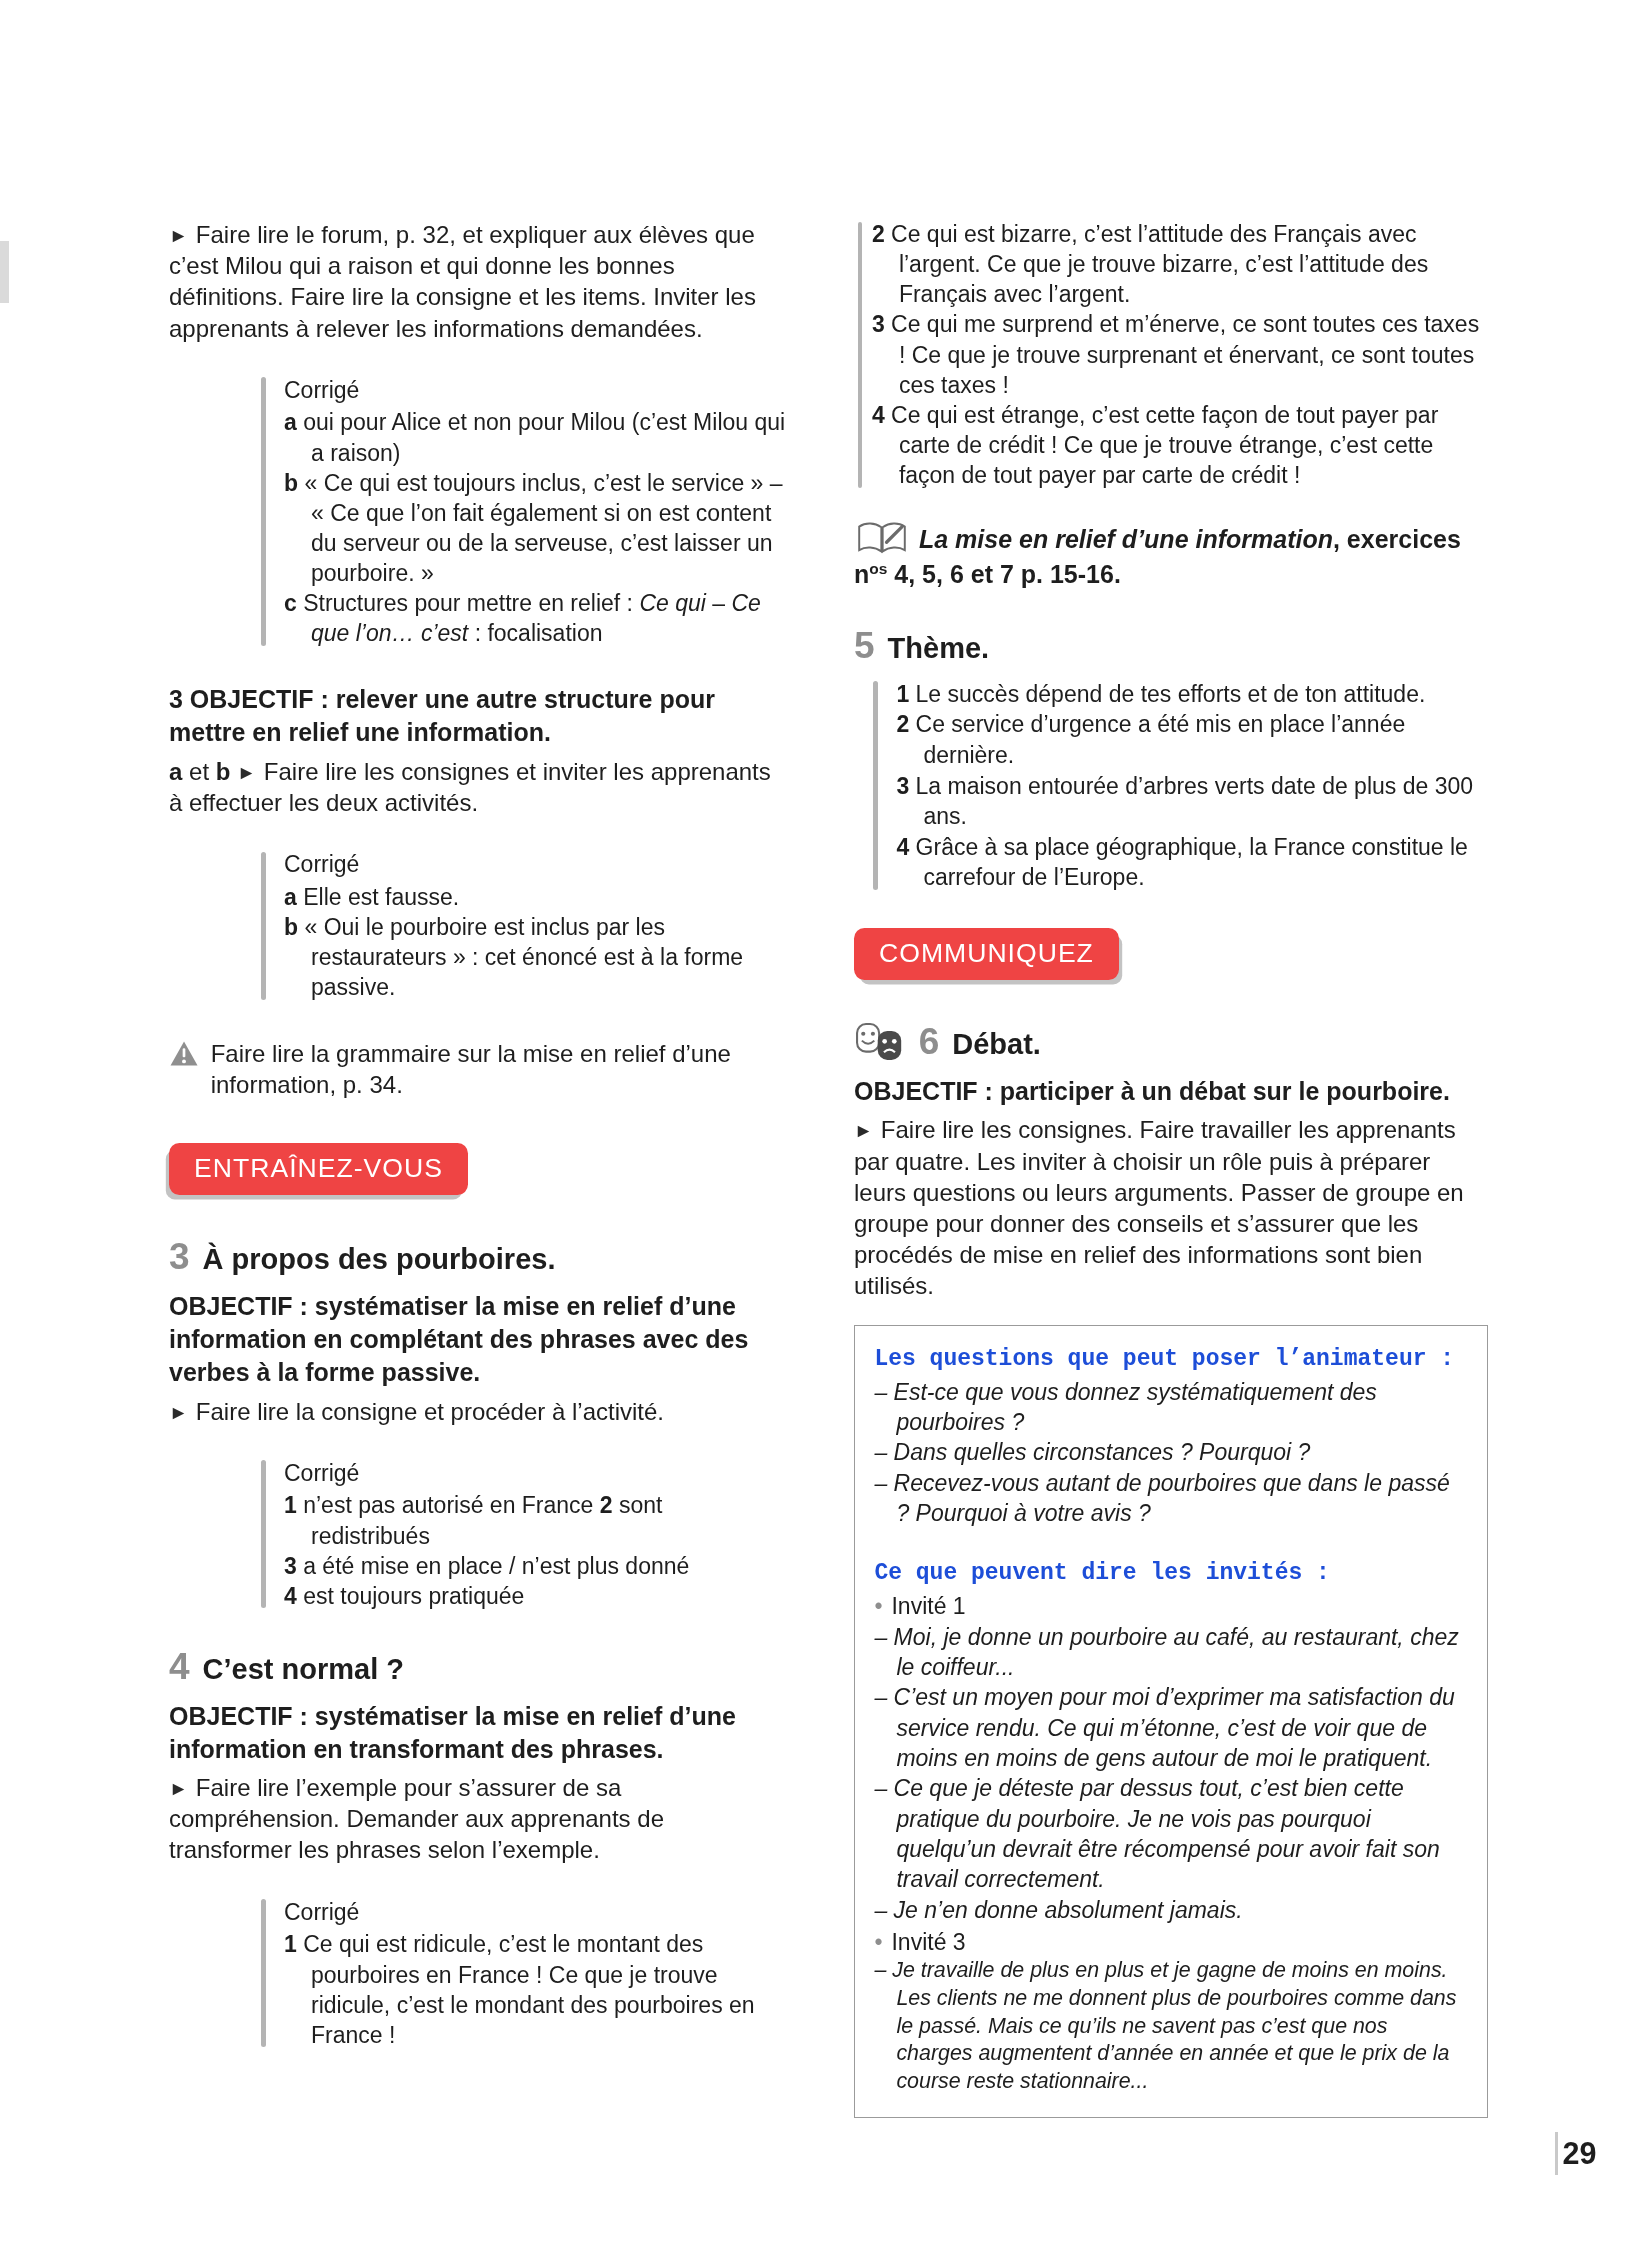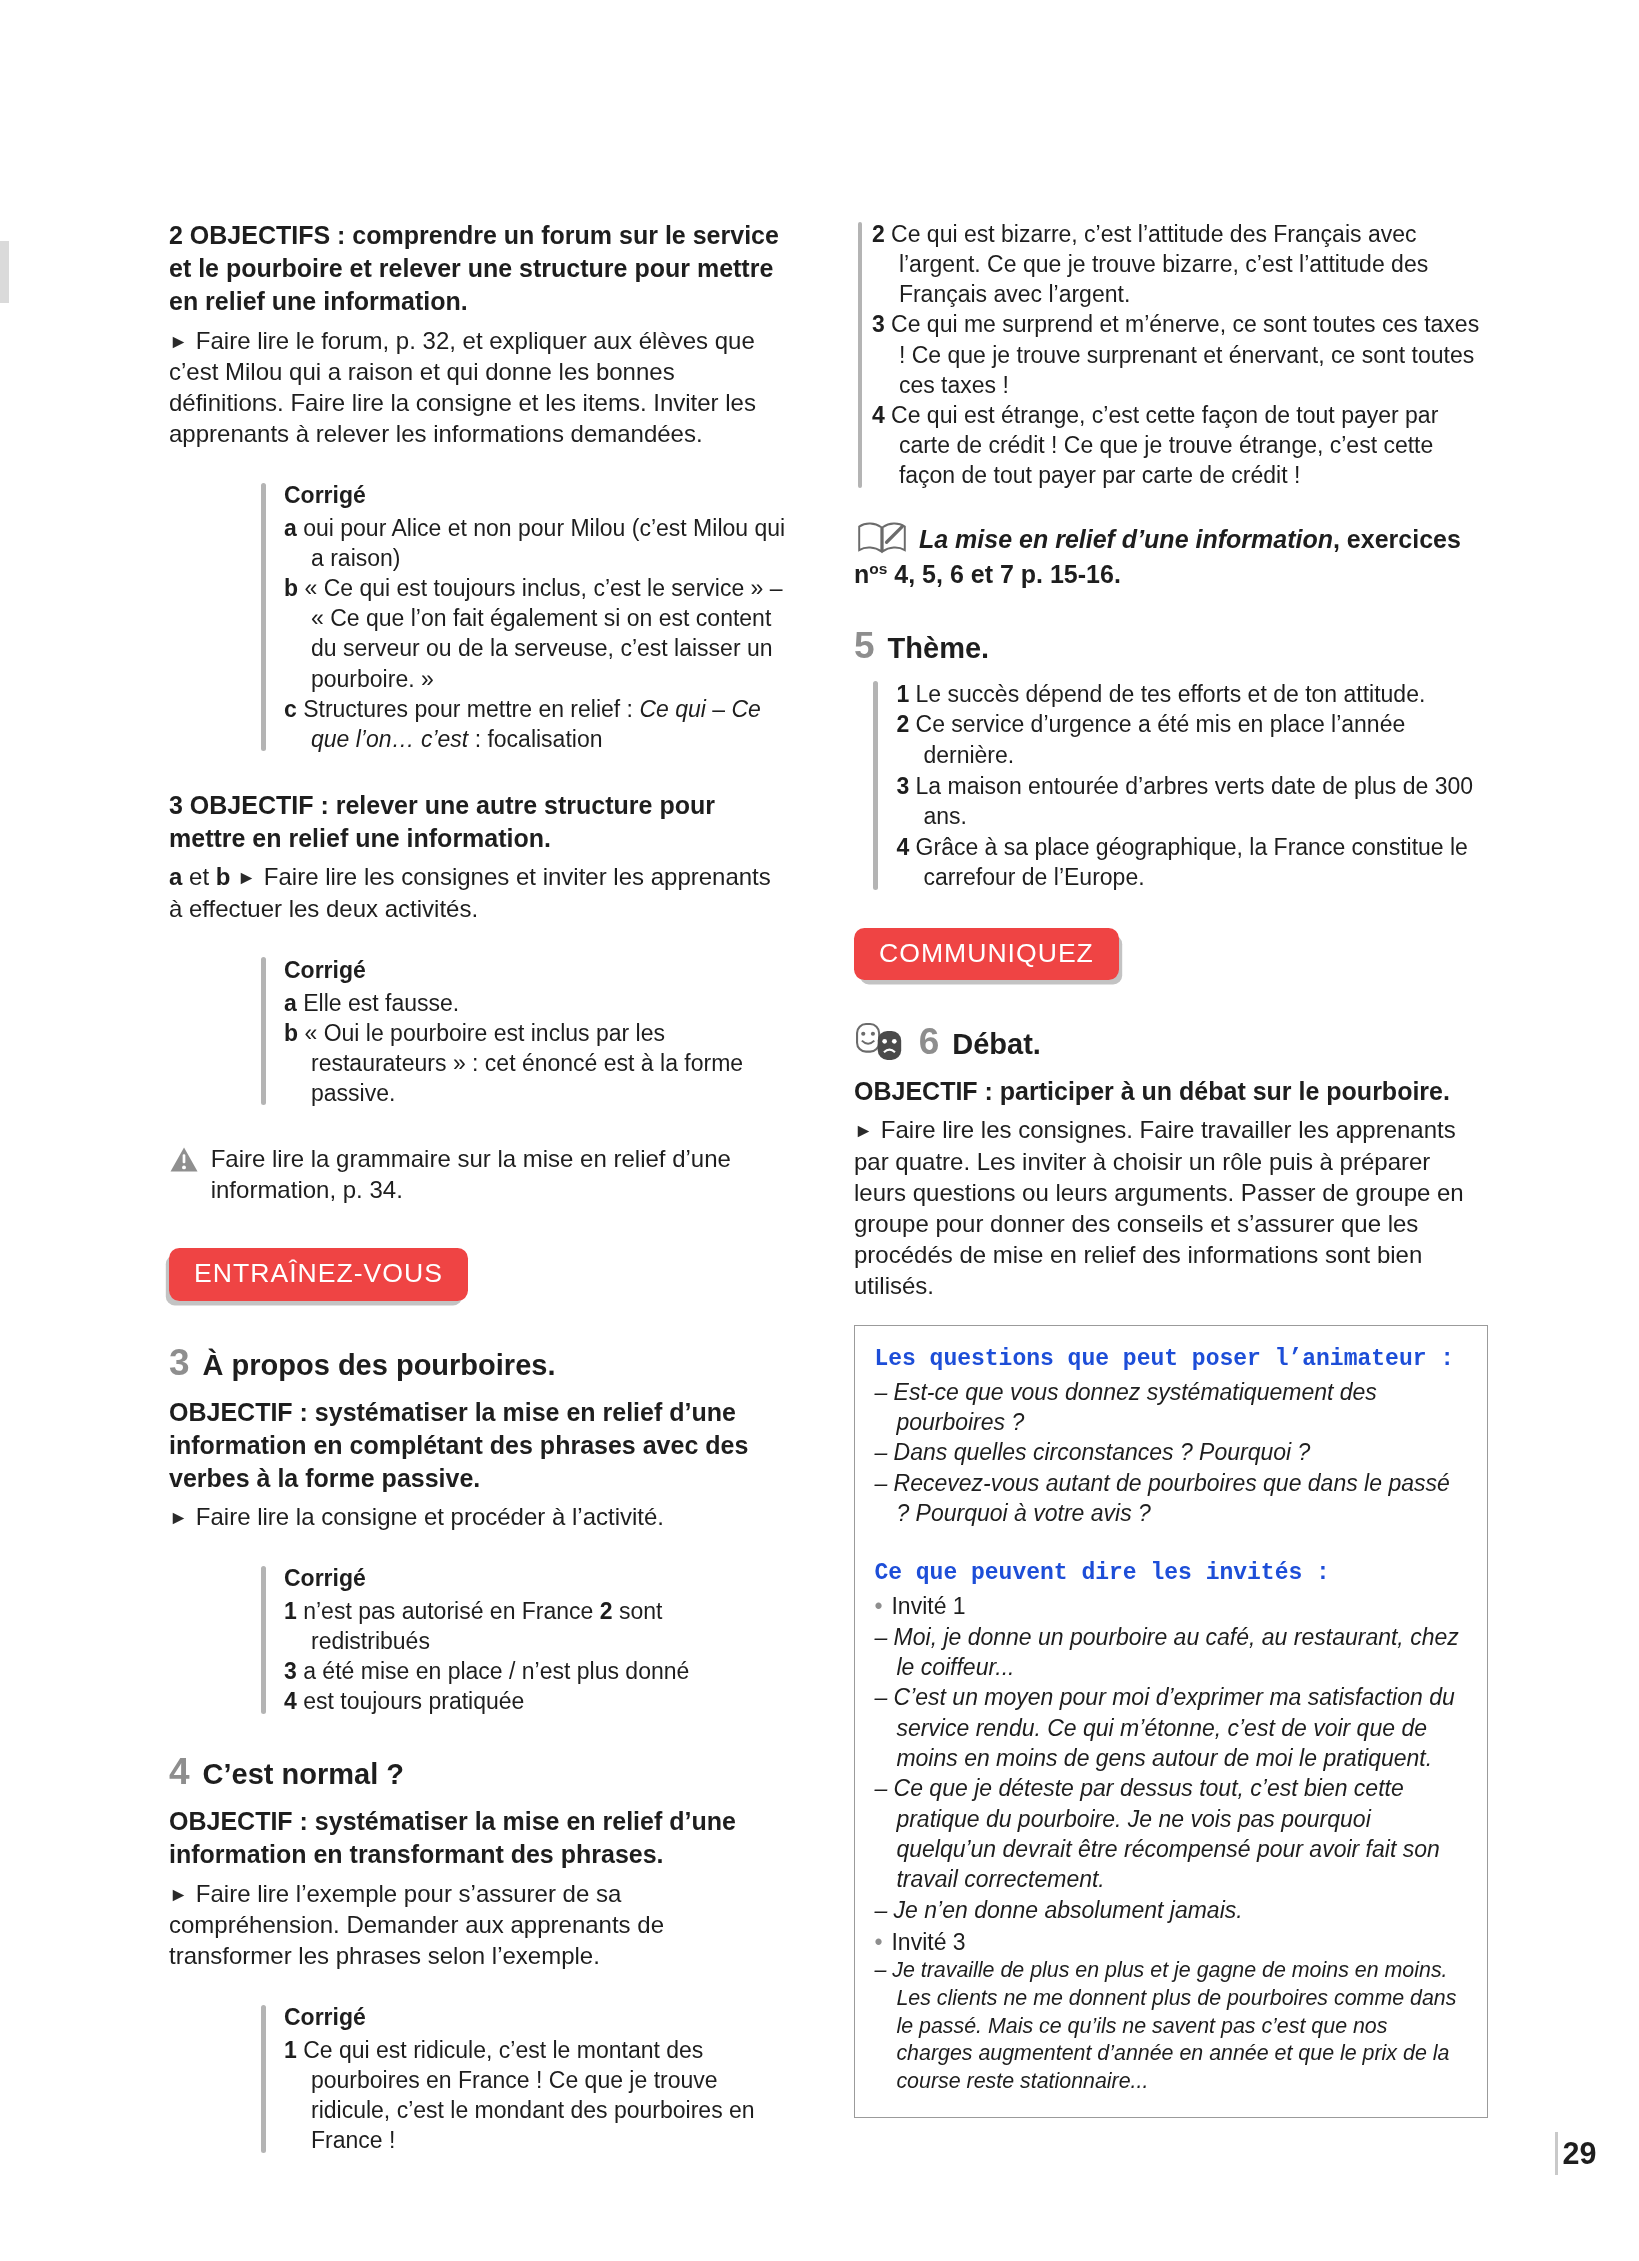--- a/index.html
+++ b/index.html
@@ -13,21 +13,21 @@
   .col-right{left:854px;width:634px;}
 
   .h-obj{font-size:25px;font-weight:bold;line-height:1.32;margin:0 0 6.5px;}
   .body{font-size:24px;line-height:1.3;}
   .arrow-glyph{display:inline-block;font-size:0.8em;margin-right:7.8px;color:#2a2a2a;transform:translateY(-1.3px);}
 
   .corrige{position:relative;margin:17px 0 35px 92px;padding-left:23px;font-size:23px;line-height:1.31;}
   .corr-cont{position:relative;margin:0 0 30px 3.9px;padding-left:14px;font-size:23px;line-height:1.31;}
   .theme-list{position:relative;margin:3.9px 0 35px 19.4px;padding-left:23px;font-size:23px;line-height:1.33;}
   .cbar{position:absolute;left:0;top:2.6px;bottom:2.6px;width:4.5px;border-radius:3.2px;background:#b4b4b4;}
-  .clabel{font-weight:bold;margin-bottom:2.6px;margin-top:31px;}
+  .clabel{font-weight:normal;margin-bottom:2.6px;margin-top:31px;}
   .ci{padding-left:27px;text-indent:-27px;}
 
   .warn{display:flex;gap:11.7px;margin:5.2px 0 43px;font-size:24px;line-height:1.3;}
   .warn svg{flex:none;margin-top:2.6px;}
 
   .badge-row{margin:0 0 41px;}
   .badge{display:inline-block;background:#ef4444;color:#ffffff;font-weight:normal;font-size:26.6px;
     letter-spacing:1px;padding:9.7px 25px 11.7px;border-radius:10.4px;}
   .badge-l{box-shadow:-4.5px 5.8px 0 -1.3px #c3c3c3;}
   .badge-r{box-shadow:4.5px 5.8px 0 -1.3px #c3c3c3;}
@@ -56,21 +56,20 @@
 </style>
 </head>
 <body>
 
 <div class="sheet">
 
   <div class="edge-tab"></div>
 
   <div class="col col-left">
 
-    <p class="h-obj">2 OBJECTIFS : comprendre un forum sur le service et le pourboire et relever une structure pour mettre en relief une information.</p>
 
     <p class="body">
       <span class="arrow-glyph">►</span><span>Faire lire le forum, p. 32, et expliquer aux élèves que c’est Milou qui a raison et qui donne les bonnes définitions. Faire lire la consigne et les items. Inviter les apprenants à relever les informations demandées.</span>
     </p>
 
     <div class="corrige">
       <div class="cbar"></div>
       <p class="clabel">Corrigé</p>
       <p class="ci"><span style="font-weight: bold;">a </span><span>oui pour Alice et non pour Milou (c’est Milou qui a raison)</span></p>
       <p class="ci"><span style="font-weight: bold;">b </span><span>« Ce qui est toujours inclus, c’est le service » – « Ce que l’on fait également si on est content du serveur ou de la serveuse, c’est laisser un pourboire. »</span></p>

